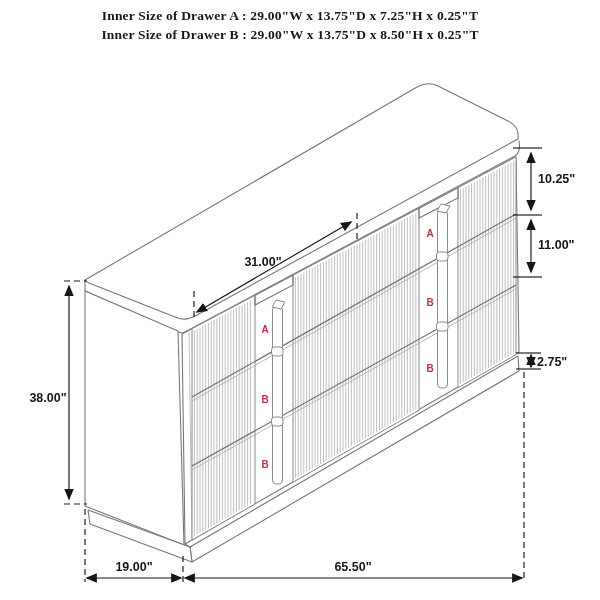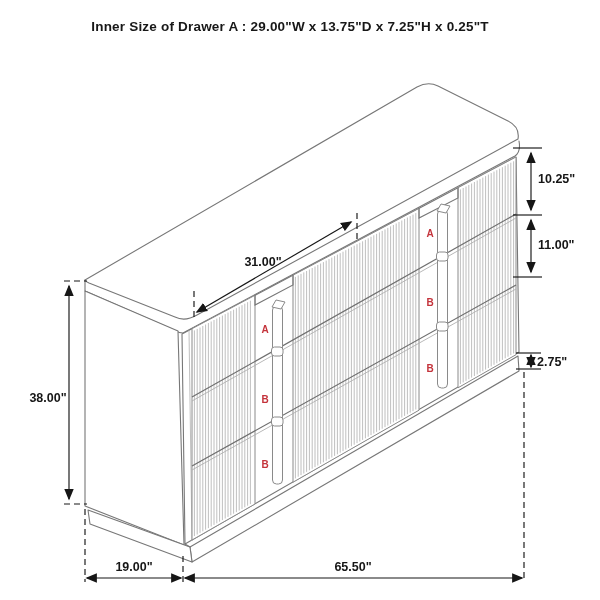--- a/index.html
+++ b/index.html
@@ -1,20 +1,20 @@
 <!DOCTYPE html>
 <html><head>
 <meta charset="utf-8">
 <style>
   html,body{margin:0;padding:0;background:#fff;}
   #stage{position:relative;width:600px;height:600px;background:#ffffff;overflow:hidden;
          font-family:"Liberation Sans",sans-serif;}
-  #title-block{position:absolute;top:18px;left:0;width:580px;text-align:center;
+  #title-block{position:absolute;top:7px;left:0;width:580px;text-align:center;
                font-weight:bold;font-size:13.5px;line-height:18.5px;color:#171717;
-               letter-spacing:0.2px;}
+               letter-spacing:0.2px;font-family:Liberation Serif, serif;}
   svg{position:absolute;top:0;left:0;}
   .cab{fill:#ffffff;stroke:#777777;stroke-width:1.1;stroke-linejoin:round;}
   .cabline{fill:none;stroke:#777777;stroke-width:1.1;stroke-linecap:round;}
   .door{fill:#ffffff;stroke:#8a8a8a;stroke-width:1;}
   .flute{stroke:#a9a9a9;stroke-width:0.75;}
   .divmain{stroke:#6f6f6f;stroke-width:1.2;fill:none;}
   .divtwin{stroke:#b0b0b0;stroke-width:0.9;fill:none;}
   .handle{fill:#ffffff;stroke:#8a8a8a;stroke-width:1;}
   .dim{stroke:#161616;stroke-width:1.15;fill:none;}
   .dimdash{stroke:#161616;stroke-width:1.15;fill:none;stroke-dasharray:6 4;}
@@ -217,14 +217,15 @@
       <line class="dimdash" x1="524" y1="372" x2="524" y2="582"></line>
       <line class="dim" x1="87" y1="578" x2="181" y2="578" marker-start="url(#arr)" marker-end="url(#arr)"></line>
       <line class="dim" x1="185" y1="578" x2="522" y2="578" marker-start="url(#arr)" marker-end="url(#arr)"></line>
       <text class="dimtext" x="134" y="571" text-anchor="middle">19.00"</text>
       <text class="dimtext" x="353" y="571" text-anchor="middle">65.50"</text>
     </g>
   </svg>
 
   <div id="title-block">
     <div>Inner Size of Drawer A : 29.00"W x 13.75"D x 7.25"H x 0.25"T</div>
+    <div>Inner Size of Drawer B : 29.00"W x 13.75"D x 8.50"H x 0.25"T</div>
   </div>
 </div>
 
 </body></html>

